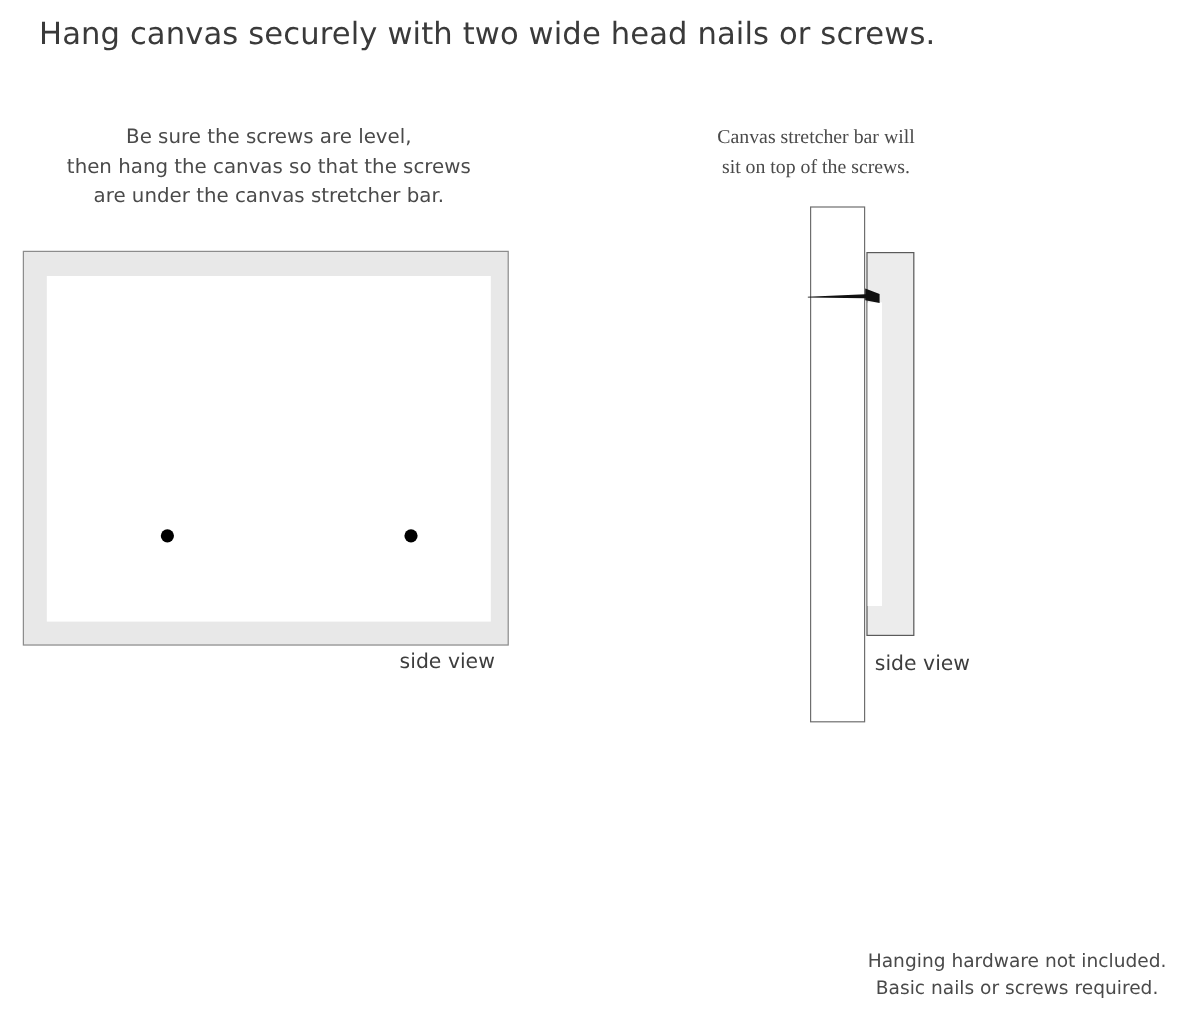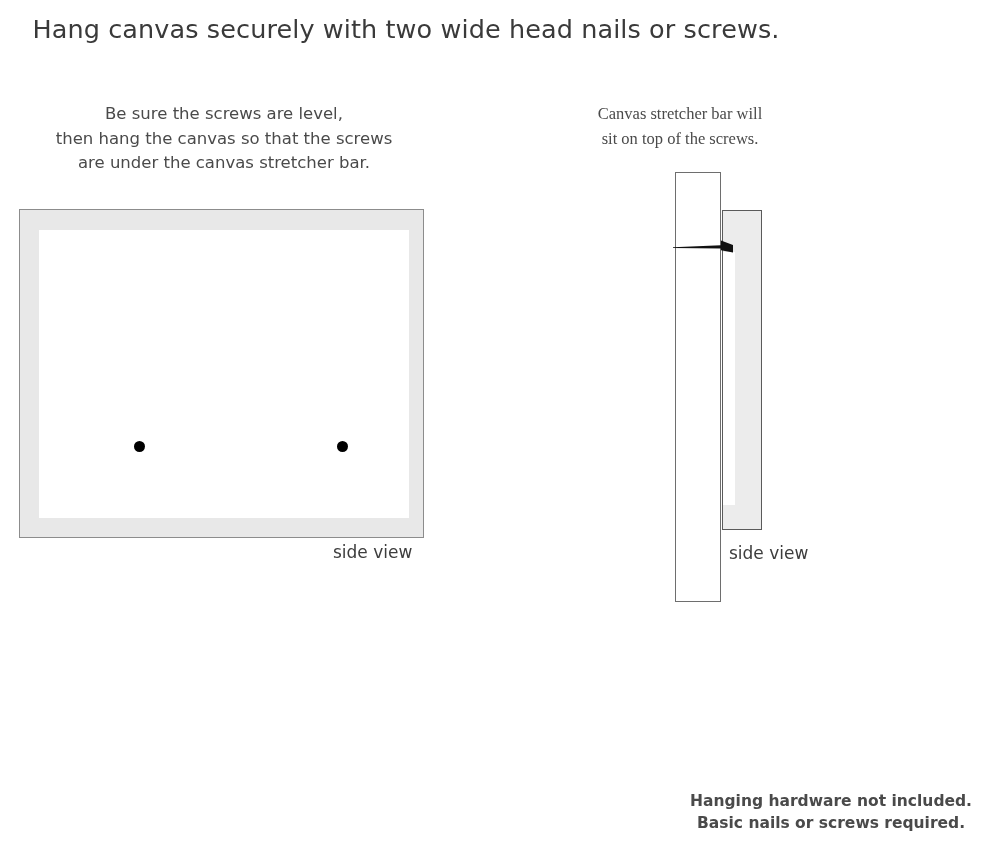--- a/index.html
+++ b/index.html
@@ -138,21 +138,20 @@
   
   .footer-note {
     position: absolute;
     right: 18px;
     top: 790px;
     font-size: 15.5px;
     line-height: 22px;
     text-align: center;
     color: #4a4a4a;
     white-space: pre-line;
-    font-weight: bold;
   }
 </style>
 </head>
 <body>
 
 <div class="headline">Hang canvas securely with two wide head nails or screws.</div>
 
 <div class="caption caption-left">Be sure the screws are level,
 then hang the canvas so that the screws
 are under the canvas stretcher bar.</div>

